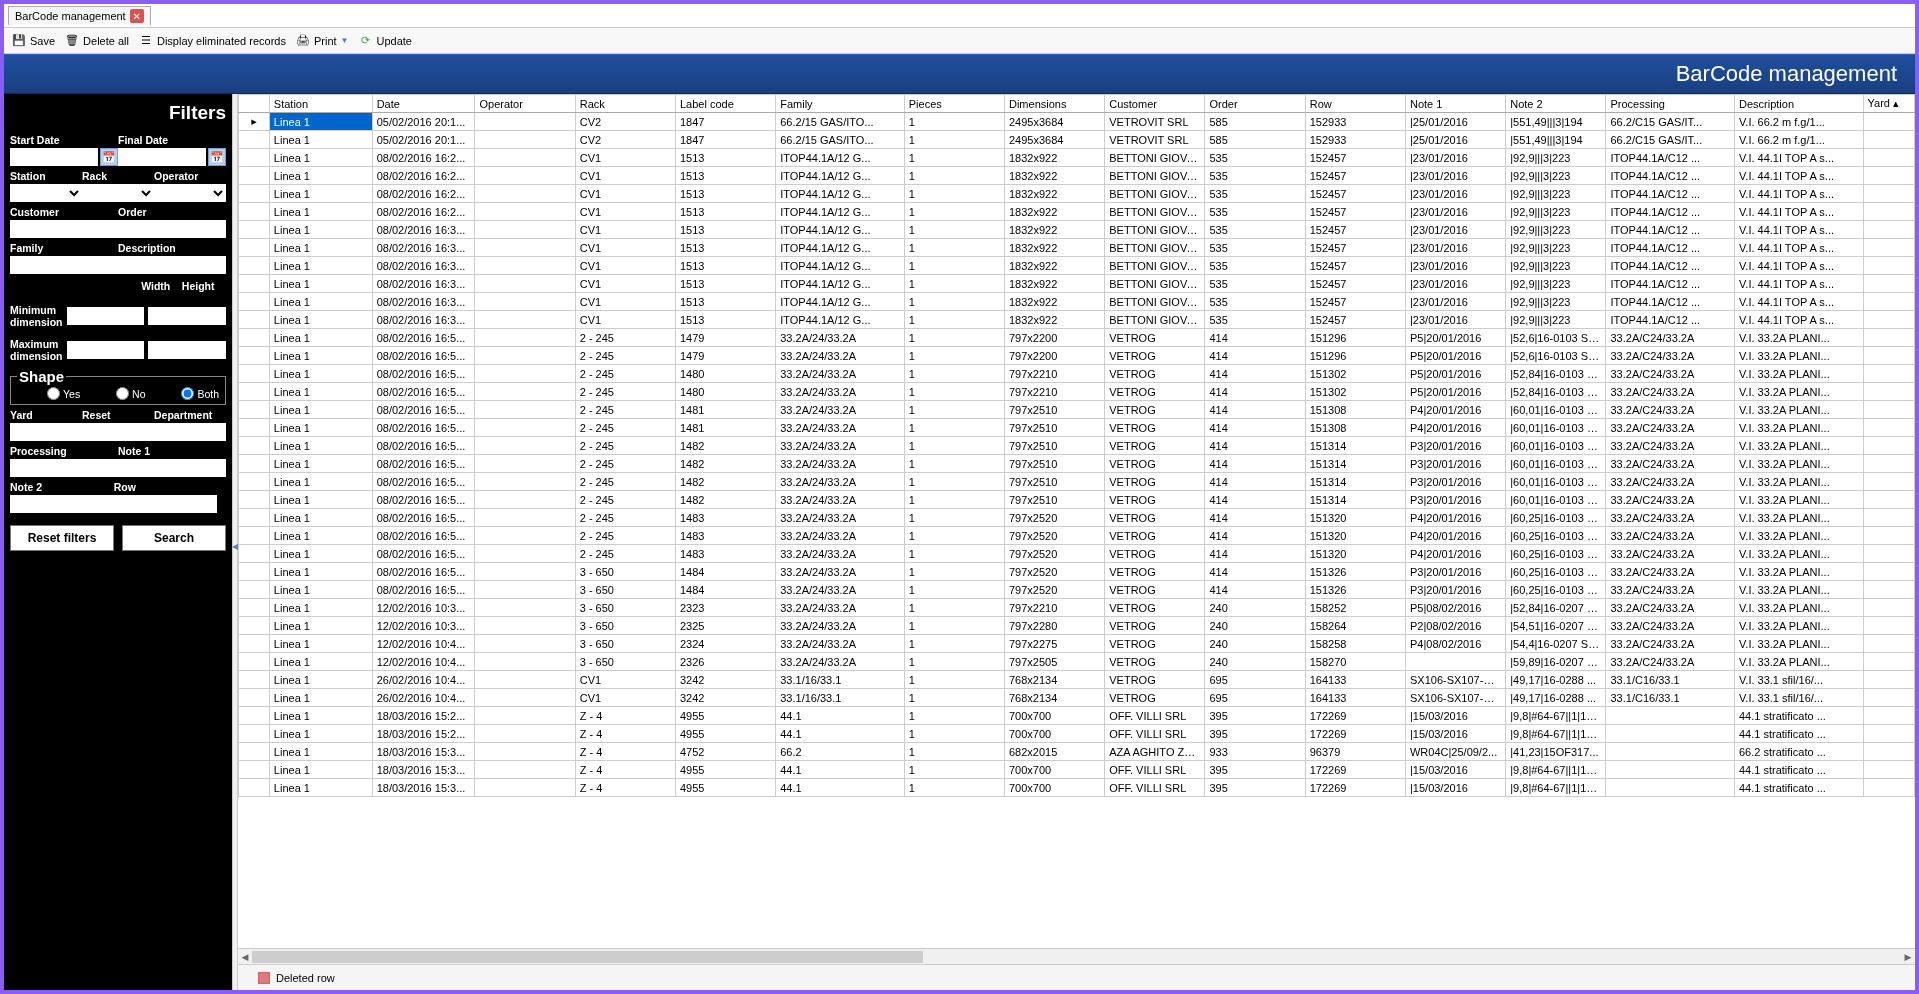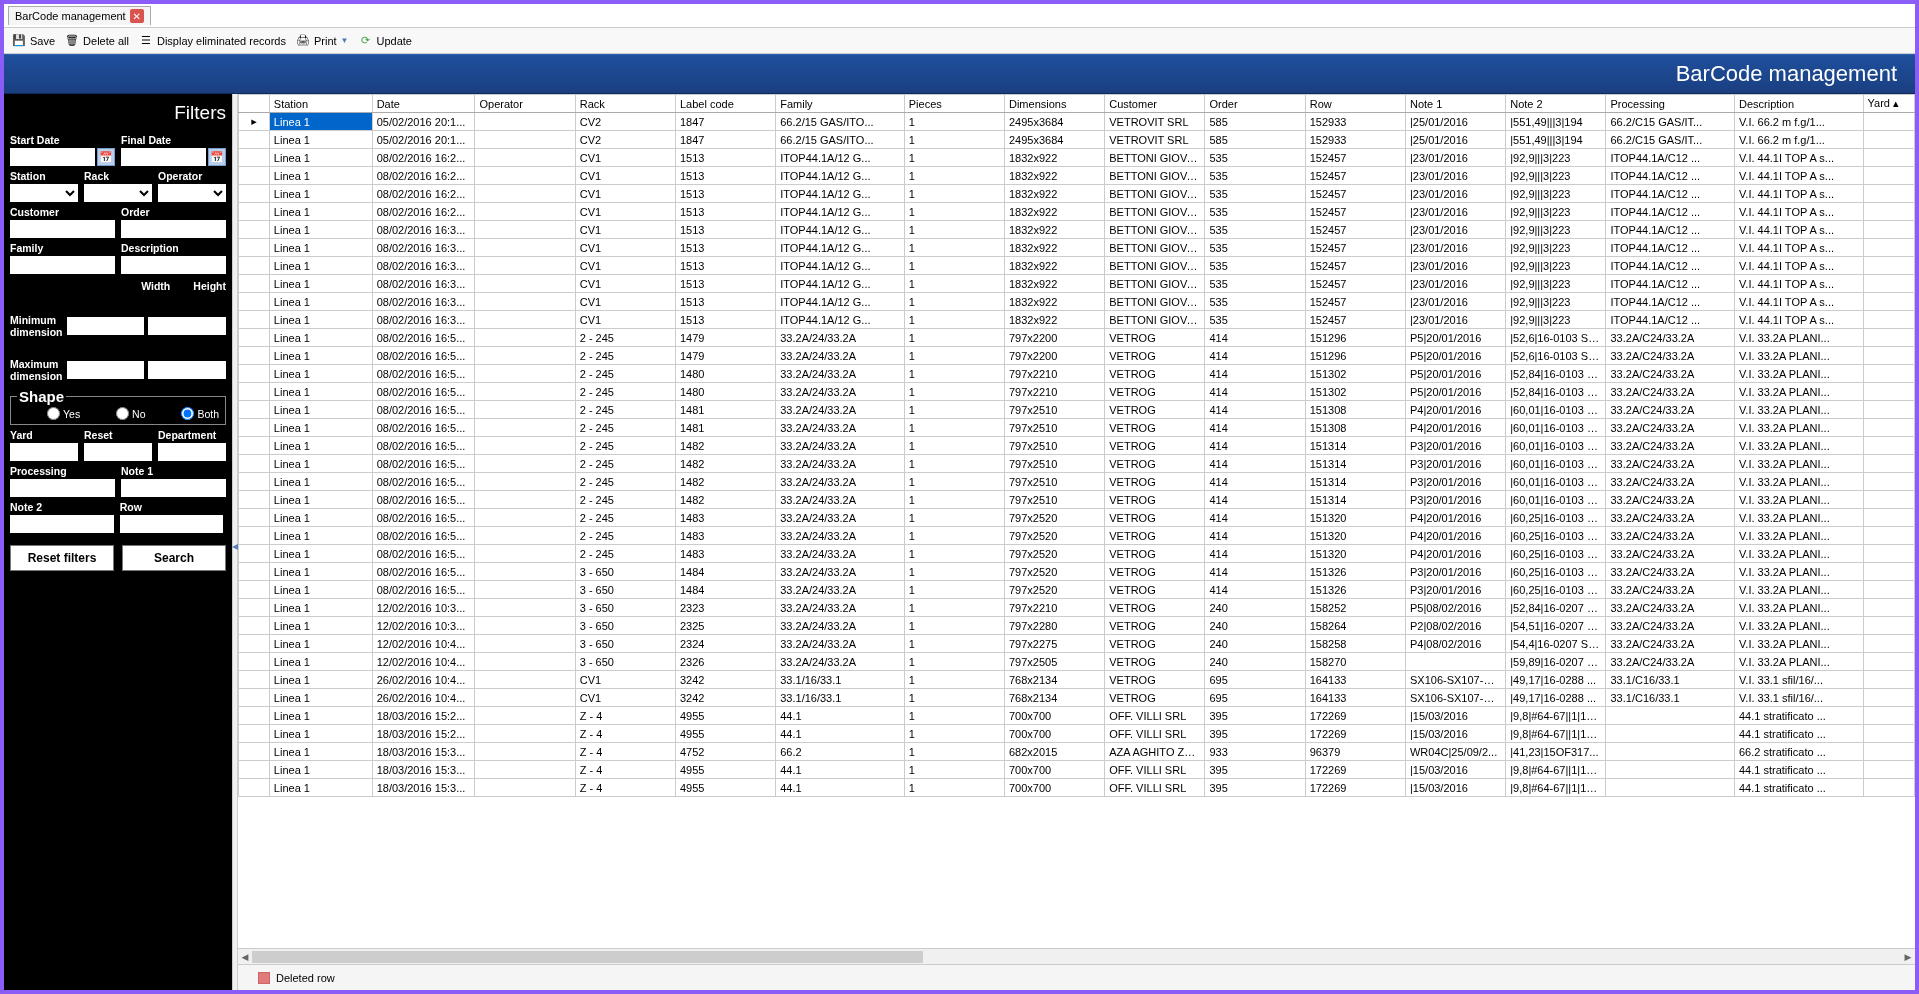--- a/index.html
+++ b/index.html
@@ -7,33 +7,33 @@
 .window { width: 1919px; height: 994px; display: flex; flex-direction: column; border: 4px solid #8b5cf6; }
 .tabbar { height: 24px; background: #fff; border-bottom: 1px solid #ccc; display: flex; align-items: center; padding-left: 4px; }
 .tab { display: flex; align-items: center; gap: 4px; padding: 2px 6px; border: 1px solid #aaa; border-bottom: none; background: #f5f5f5; font-size: 11px; }
 .tab .close { width: 14px; height: 14px; background: #d9534f; color: #fff; display: flex; align-items: center; justify-content: center; font-size: 10px; border-radius: 2px; cursor: pointer; }
 .toolbar { height: 26px; background: #f8f8f8; border-bottom: 1px solid #ccc; display: flex; align-items: center; gap: 10px; padding: 0 8px; font-size: 11px; }
 .toolbar .btn { display: flex; align-items: center; gap: 4px; cursor: pointer; }
 .icon-sq { width: 14px; height: 14px; display: inline-flex; align-items: center; justify-content: center; }
 .header-banner { background: linear-gradient(to bottom, #1f4f9d, #1a3f80); color: #fff; text-align: right; padding: 6px 18px; font-size: 22px; font-weight: 400; border-top: 1px solid #2a5fad; border-bottom: 1px solid #0d2a58; }
 .body-area { flex: 1; display: flex; min-height: 0; }
 .filters { width: 228px; background: #000; color: #fff; padding: 8px 6px; display: flex; flex-direction: column; gap: 4px; font-size: 11px; }
-.filters h2 { text-align: right; font-size: 19px; font-weight: normal; margin-bottom: 6px; }
+.filters h2 { text-align: right; font-size: 19px; font-weight: bold; margin-bottom: 6px; }
 .filters label { font-size: 10.5px; font-weight: bold; display: block; margin-bottom: 2px; }
-.filters .row { display: flex; gap: 6px; }
+.filters .row { display: flex; gap: 0; }
 .filters .col { flex: 1; }
 .filters input[type=text], .filters select { width: 100%; height: 18px; background: #fff; border: none; font-size: 11px; padding: 0 2px; }
 .date-wrap { display: flex; }
 .date-wrap input { flex: 1; }
 .date-ico { width: 18px; height: 18px; background: #b9cfe9; border: 1px solid #7a9dd0; display: flex; align-items: center; justify-content: center; margin-left: 2px; }
 fieldset.shape { border: 1px solid #888; margin-top: 2px; padding: 2px 6px 4px; }
 fieldset.shape legend { font-size: 15px; font-weight: bold; padding: 0 2px; }
 .radio-row { display: flex; justify-content: space-between; align-items: center; padding-left: 30px; }
 .radio-item { display: flex; align-items: center; gap: 3px; font-size: 10.5px; }
-.dim-row { display: flex; align-items: center; gap: 4px; margin-top: 16px; }
+.dim-row { display: flex; align-items: center; gap: 4px; margin-top: 6px; }
 .dim-row .lbl { flex: 1 1 130px; font-size: 10.5px; font-weight: bold; }
 .dim-row input { width: 48px; }
 .btnrow { display: flex; gap: 8px; margin-top: 8px; }
 .fbtn { flex: 1; background: #fff; color: #000; border: 1px solid #777; padding: 5px 0; font-size: 12px; cursor: pointer; font-weight: bold; }
 .grid-area { flex: 1; display: flex; flex-direction: column; min-width: 0; position: relative; background: #fff; }
 .splitter { width: 6px; background: #f0f0f0; border-left: 1px solid #ccc; border-right: 1px solid #ccc; cursor: ew-resize; position: relative; }
 .splitter::after { content: '◀'; position: absolute; top: 50%; left: -1px; color: #5a7fbb; font-size: 8px; }
 .grid-scroll { flex: 1; overflow: auto; position: relative; }
 table { border-collapse: collapse; width: 100%; table-layout: fixed; font-size: 11px; }
 th, td { border: 1px solid #ccc; padding: 2px 4px; text-align: left; white-space: nowrap; overflow: hidden; text-overflow: ellipsis; height: 18px; }
@@ -140,21 +140,21 @@
         </div>
         <div class="col">
           <label>Description</label>
           <input type="text" style="">
         </div>
       </div>
 
       <div style="display:flex;gap:4px;margin-top:2px;">
         <div style="flex:1 1 130px"></div>
         <label style="width:48px;text-align:center">Width</label>
-        <label style="width:48px;text-align:right">Height</label>
+        <label style="width:48px;text-align:left">Height</label>
       </div>
       <div class="dim-row">
         <div class="lbl">Minimum dimension</div>
         <input type="text" style="">
         <input type="text" style="">
       </div>
       <div class="dim-row">
         <div class="lbl">Maximum dimension</div>
         <input type="text" style="">
         <input type="text" style="">

